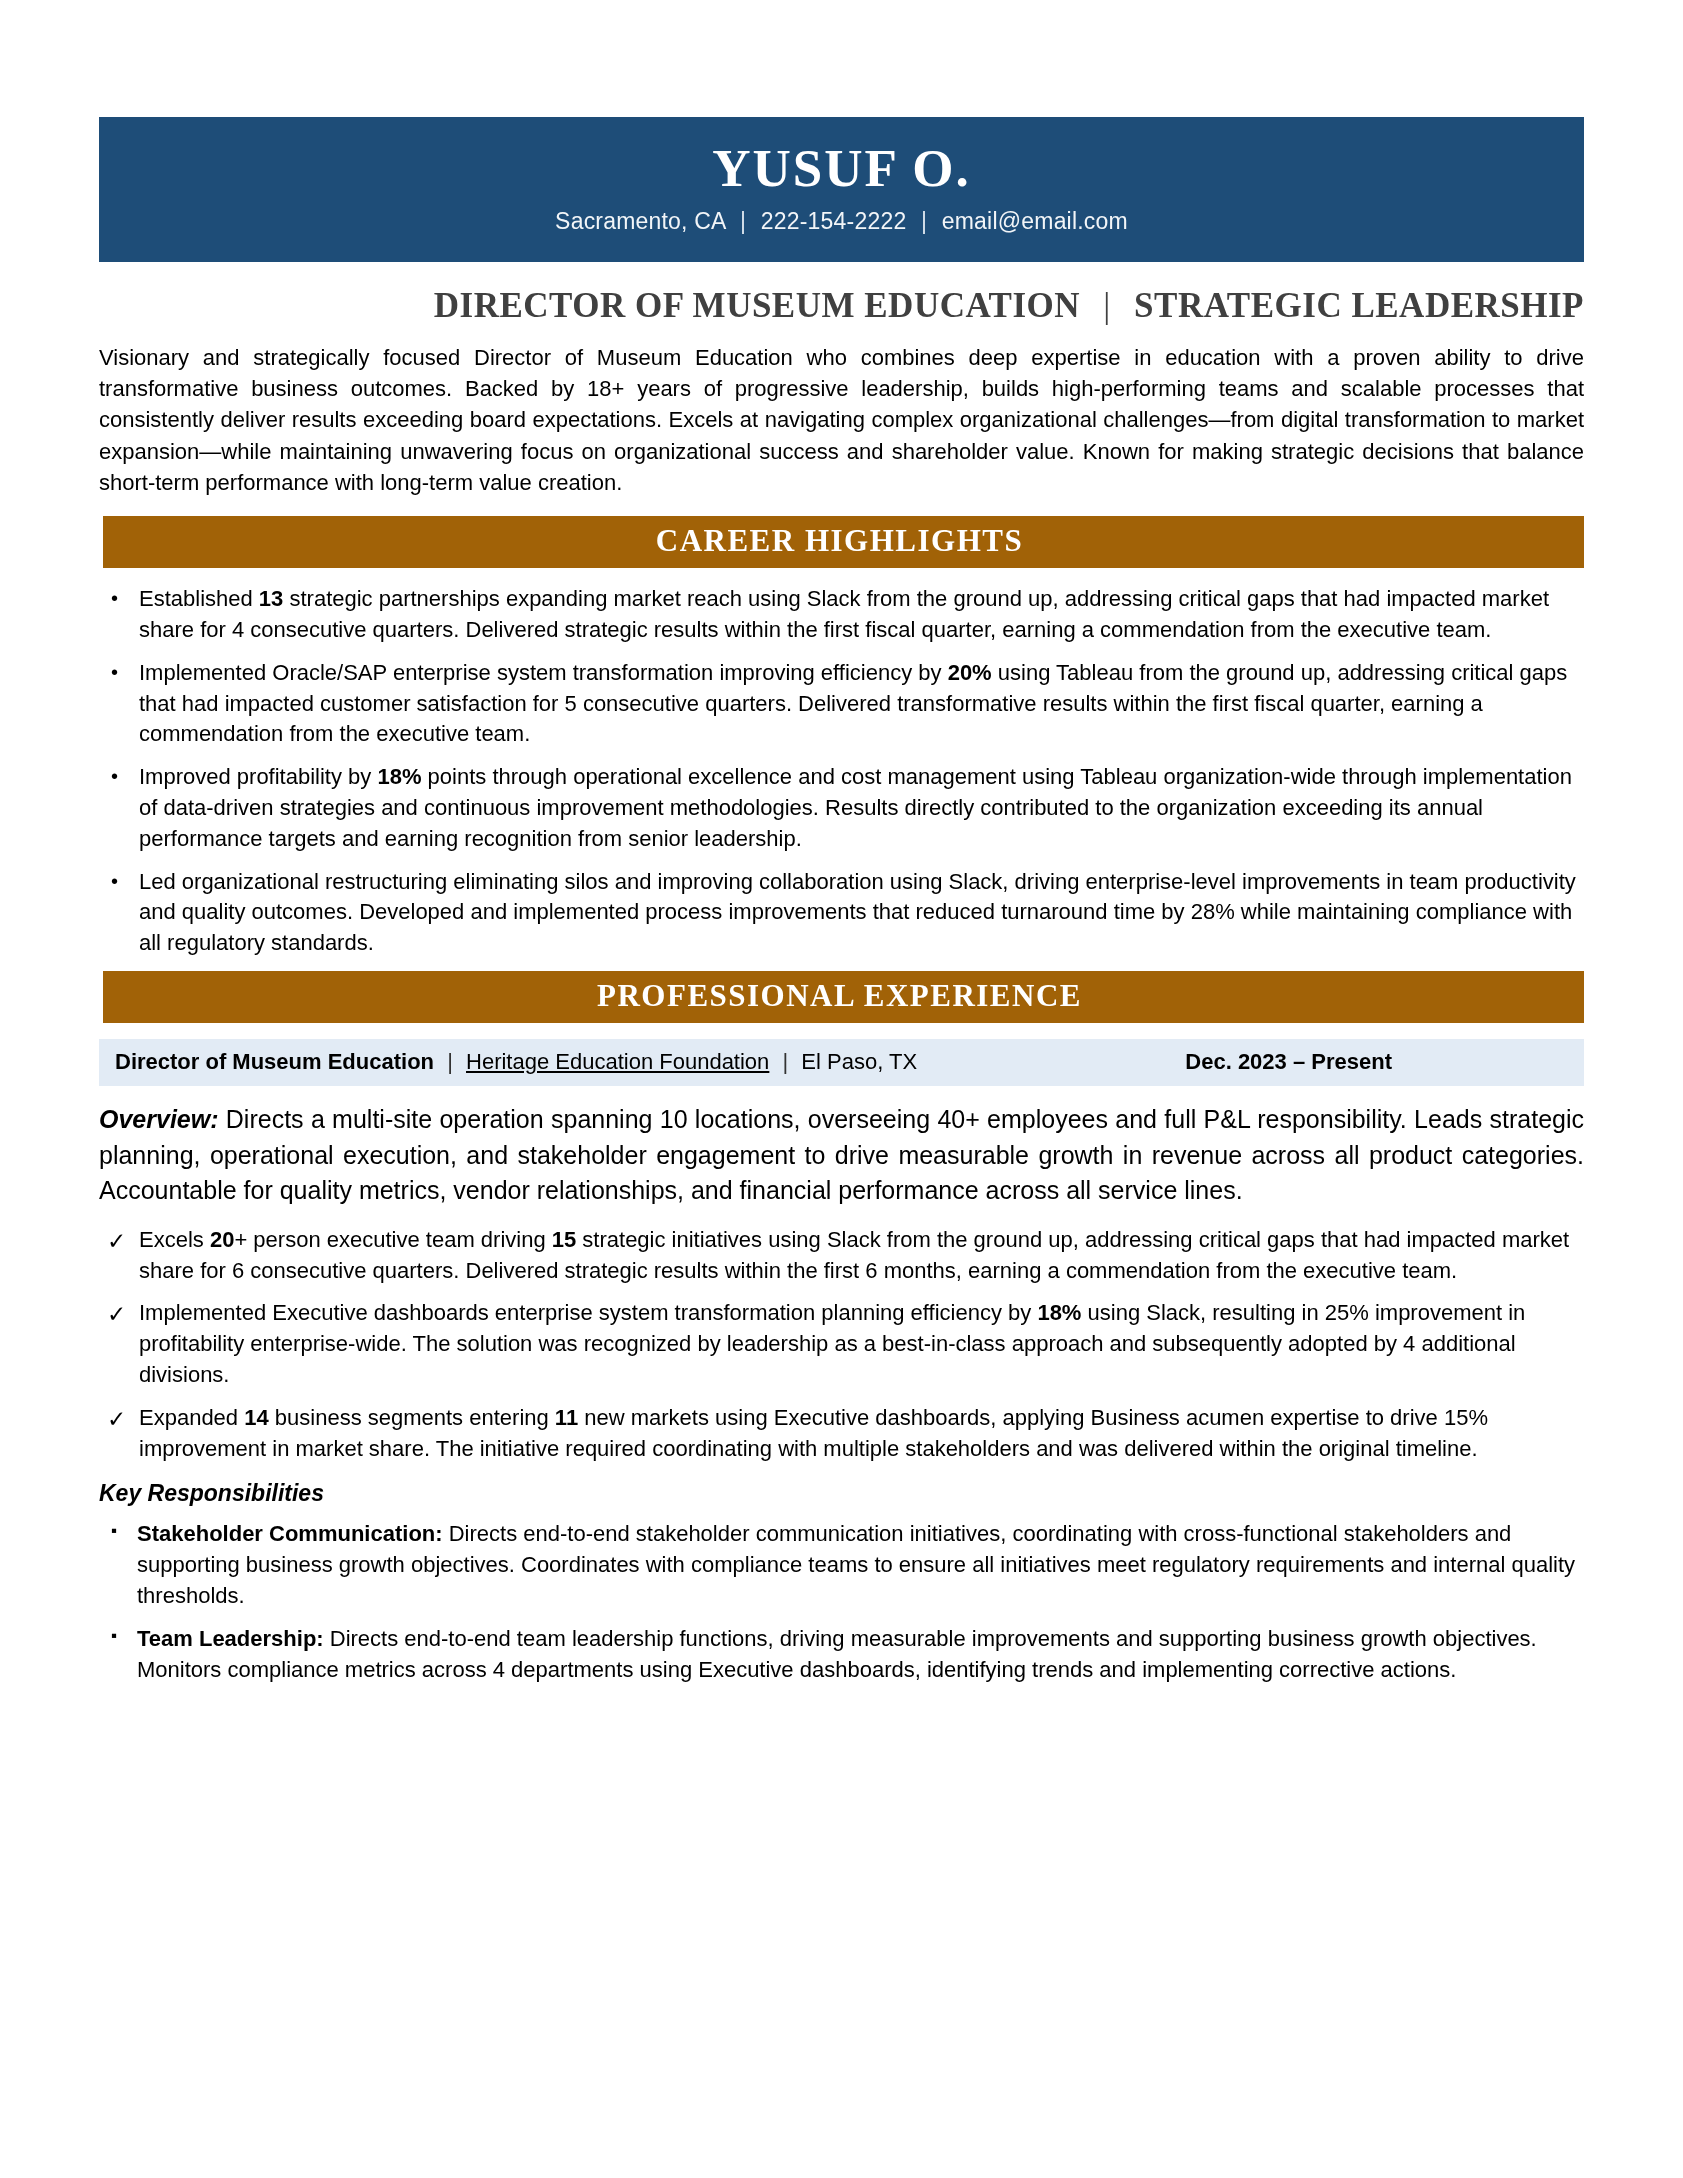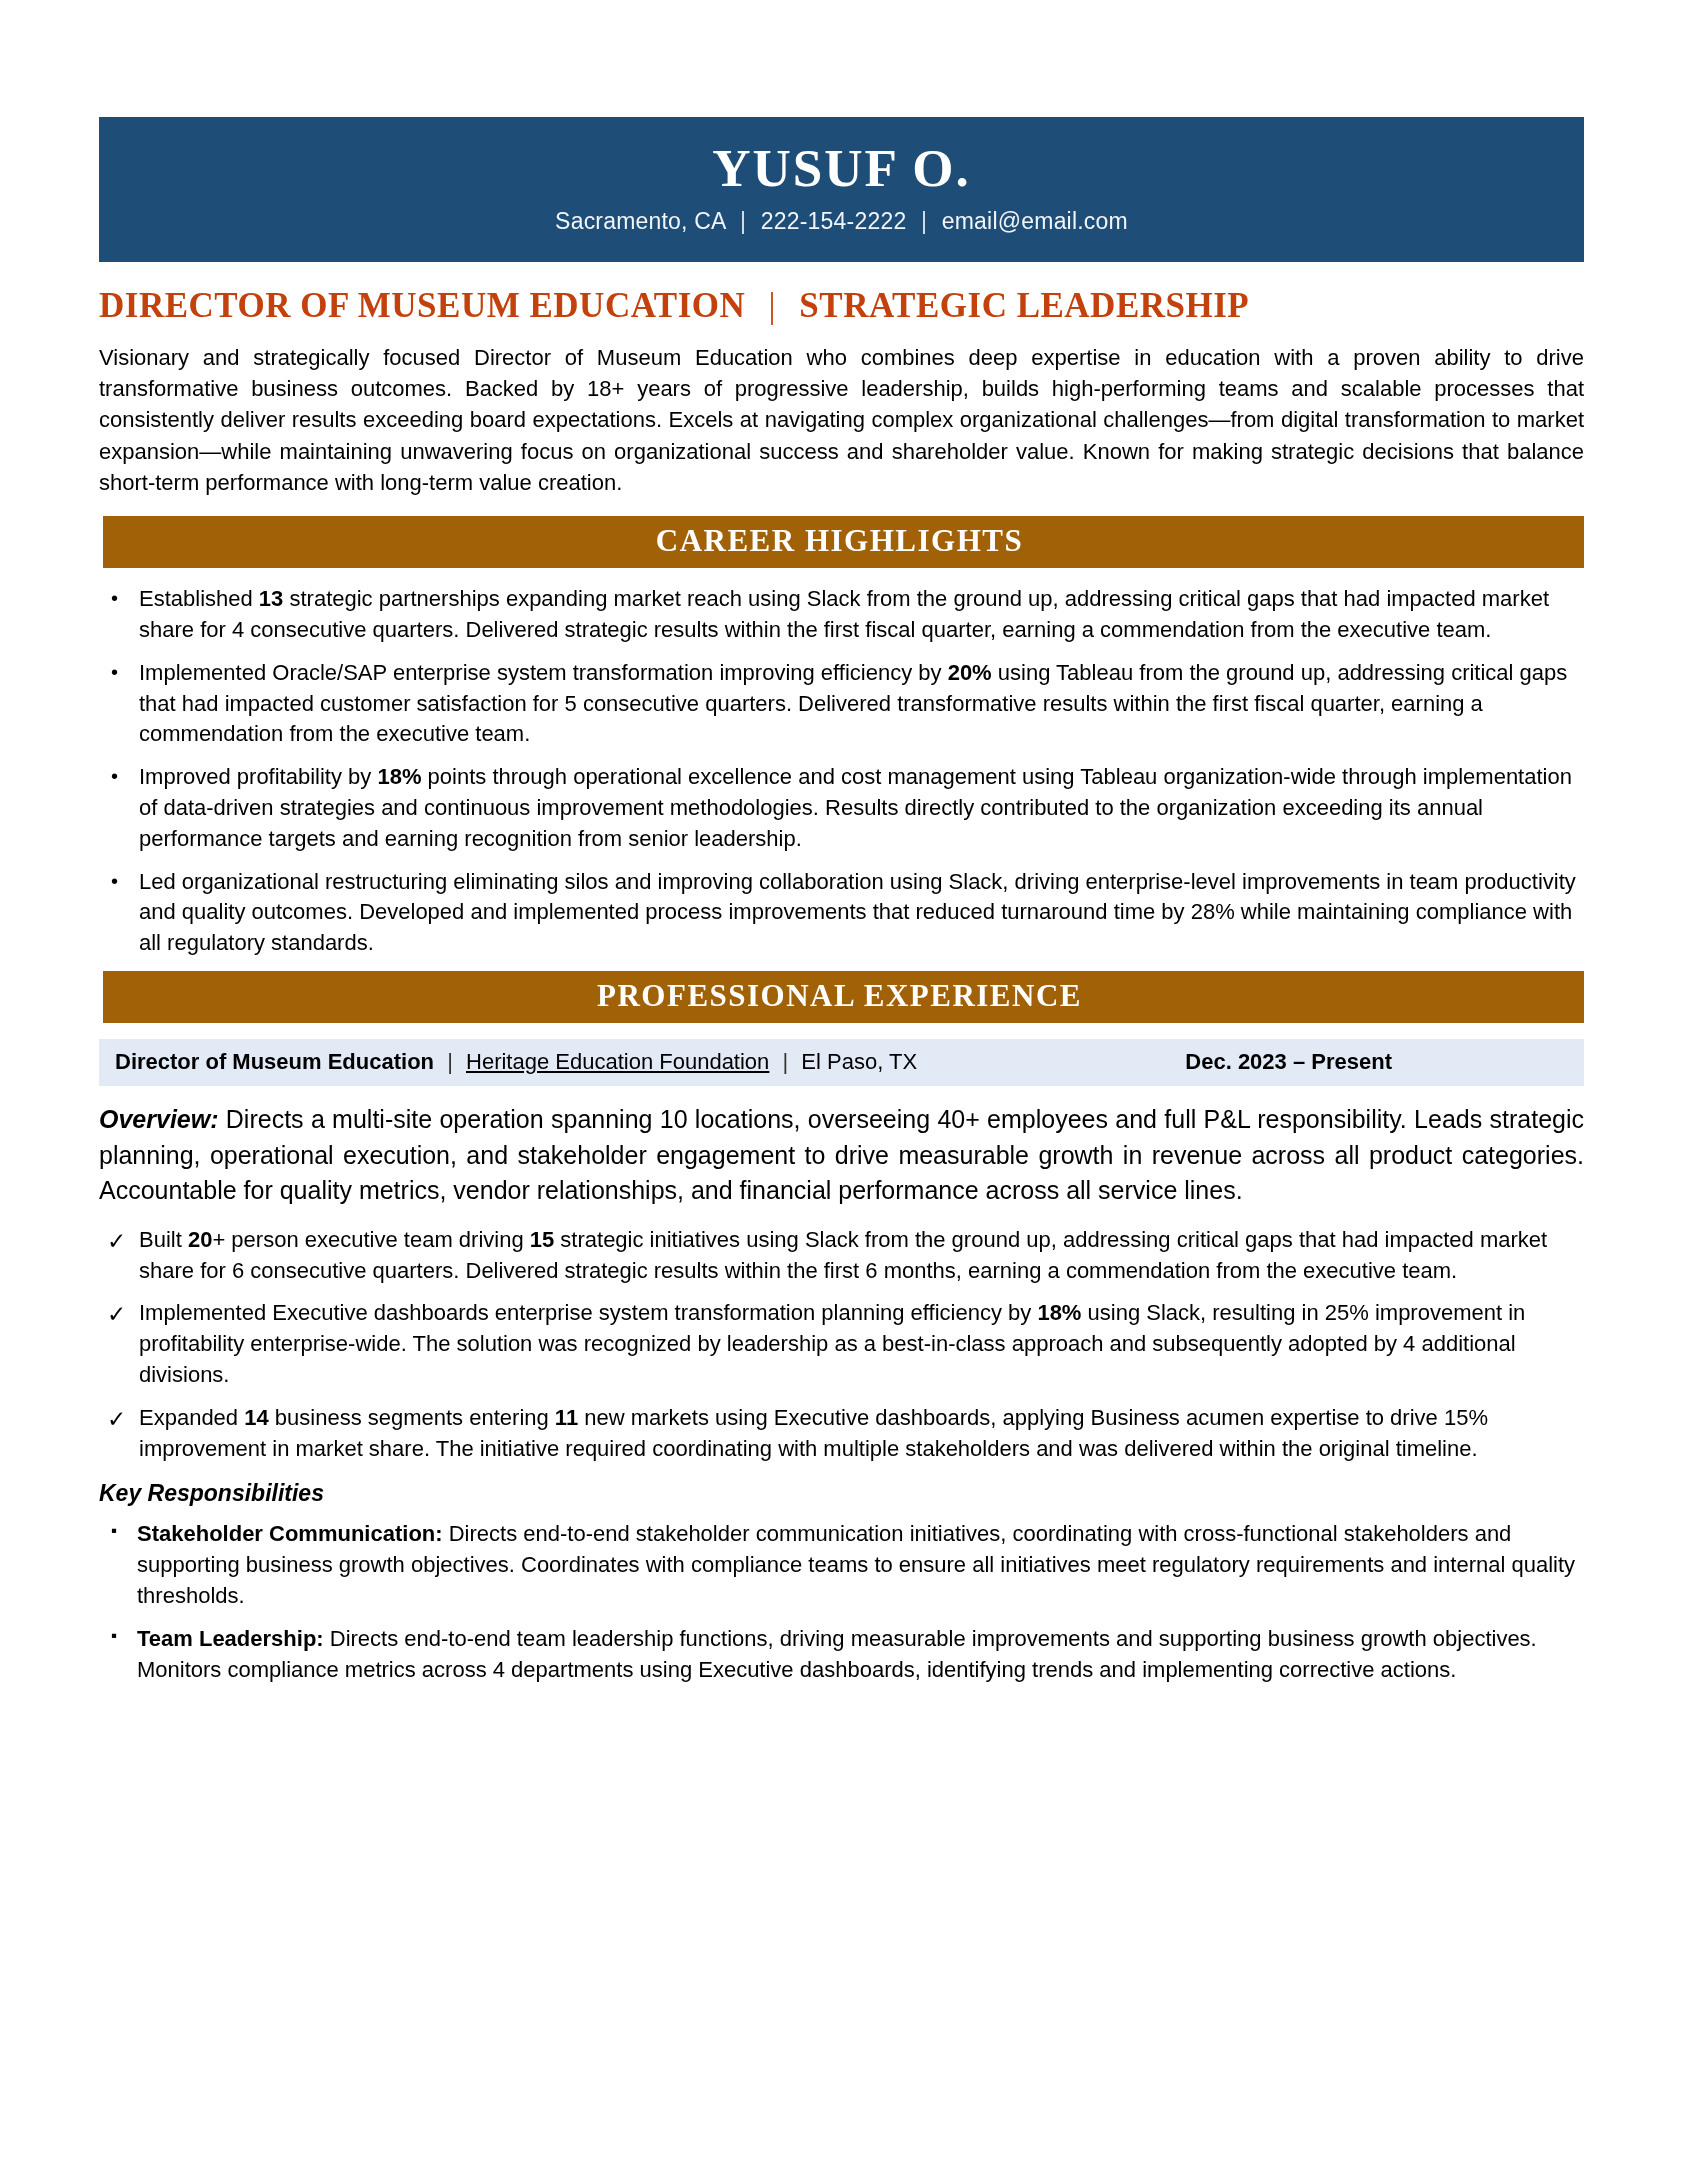--- a/index.html
+++ b/index.html
@@ -51,24 +51,24 @@
     line-height: 1.2;
   }
   .contact .sep {
     padding: 0 8px;
     color: #dce5ee;
   }
 
   
   .headline {
     font-family: "Liberation Serif", serif;
-    color: #c2410c;
+    color: #404040;
     font-weight: bold;
     font-size: 35px;
-    text-align: left;
+    text-align: right;
     letter-spacing: 0.5px;
     margin: 24px 0 16px 0;
   }
   .headline .bar {
     padding: 0 14px;
     font-weight: normal;
   }
 
   
   .summary {
@@ -205,21 +205,21 @@
       </div>
       <div class="job-date">Dec. 2023 – Present</div>
     </div>
 
     <p class="overview">
       <b>Overview:</b><span> Directs a multi-site operation spanning 10 locations, overseeing 40+ employees and full P&amp;L responsibility. Leads strategic planning, operational execution, and stakeholder engagement to drive measurable growth in revenue across all product categories. Accountable for quality metrics, vendor relationships, and financial performance across all service lines.</span>
     </p>
 
     <div class="sub-block">
       <ul class="bullets check" id="acc-list">
-          <li><span class="marker">✓</span><span>Built </span><b>20</b><span>+ person executive team driving </span><b>15</b><span> strategic initiatives using Slack from the ground up, addressing critical gaps that had impacted market share for 6 consecutive quarters. Delivered strategic results within the first 6 months, earning a commendation from the executive team.</span></li>
+          <li><span class="marker">✓</span><span>Excels </span><b>20</b><span>+ person executive team driving </span><b>15</b><span> strategic initiatives using Slack from the ground up, addressing critical gaps that had impacted market share for 6 consecutive quarters. Delivered strategic results within the first 6 months, earning a commendation from the executive team.</span></li>
           <li><span class="marker">✓</span><span>Implemented Executive dashboards enterprise system transformation planning efficiency by </span><b>18%</b><span> using Slack, resulting in 25% improvement in profitability enterprise-wide. The solution was recognized by leadership as a best-in-class approach and subsequently adopted by 4 additional divisions.</span></li>
           <li><span class="marker">✓</span><span>Expanded </span><b>14</b><span> business segments entering </span><b>11</b><span> new markets using Executive dashboards, applying Business acumen expertise to drive 15% improvement in market share. The initiative required coordinating with multiple stakeholders and was delivered within the original timeline.</span></li>
         </ul>
     </div>
 
     <div class="sub-block">
       <div class="subhead">Key Responsibilities</div>
       <ul class="bullets square" id="resp-list">
           <li><span class="marker">▪</span><b>Stakeholder Communication:</b><span> Directs end-to-end stakeholder communication initiatives, coordinating with cross-functional stakeholders and supporting business growth objectives. Coordinates with compliance teams to ensure all initiatives meet regulatory requirements and internal quality thresholds.</span></li>
           <li><span class="marker">▪</span><b>Team Leadership:</b><span> Directs end-to-end team leadership functions, driving measurable improvements and supporting business growth objectives. Monitors compliance metrics across 4 departments using Executive dashboards, identifying trends and implementing corrective actions.</span></li>

